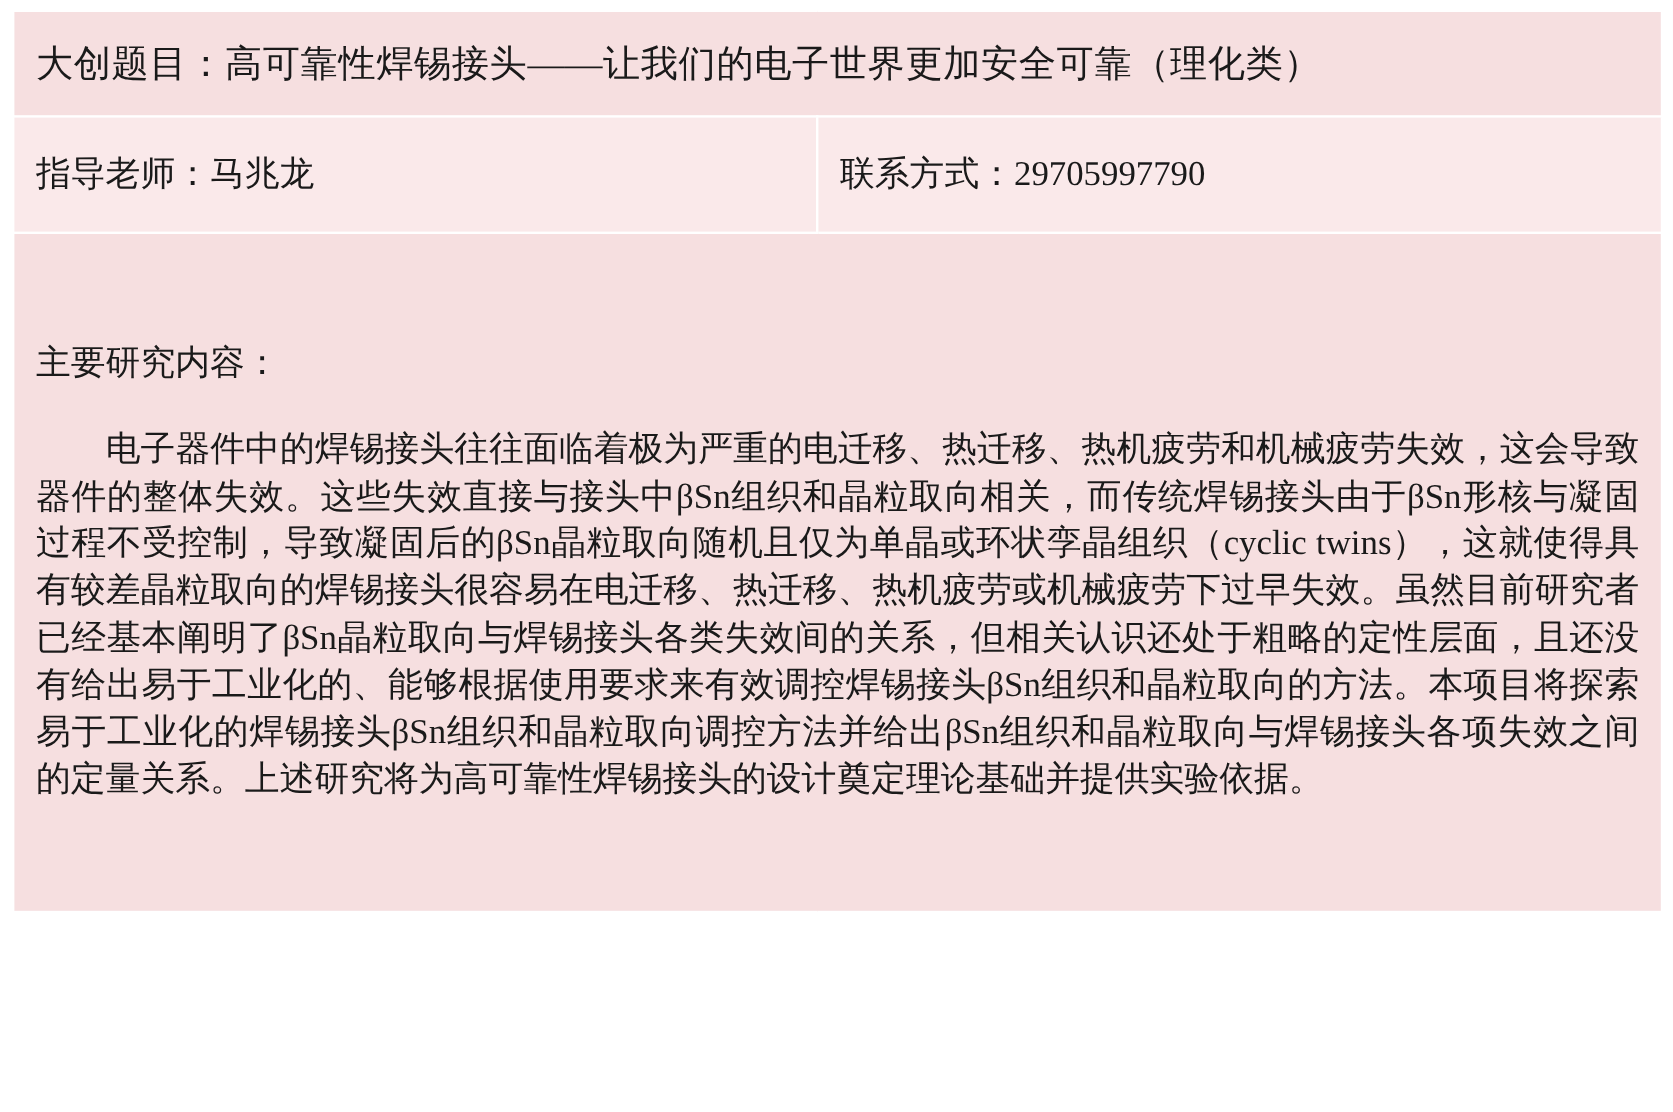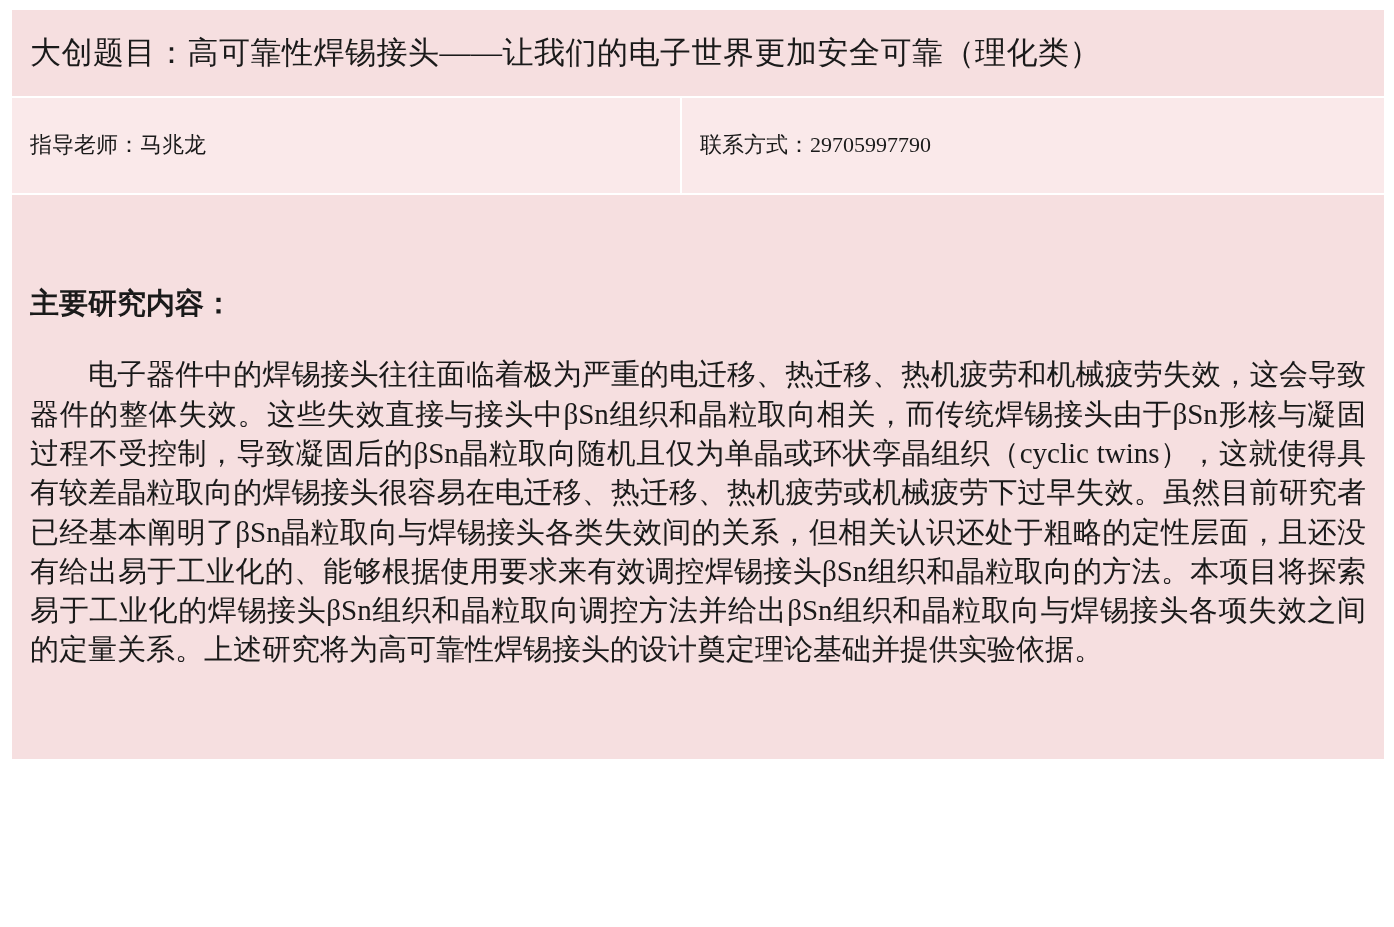--- a/index.html
+++ b/index.html
@@ -41,32 +41,32 @@
     font-size: 31px;
     letter-spacing: 0.5px;
     line-height: 1.25;
     white-space: nowrap;
   }
   .row-teacher td, .row-assistant td {
     background: #fae9ea;
     height: 95px;
   }
   .label-text {
-    font-size: 22px;
+    font-size: 29px;
     line-height: 1.3;
     white-space: nowrap;
   }
   .row-content td {
     background: #f6dfe0;
     height: 564px;
     vertical-align: top;
   }
   .content-head {
     font-size: 29px;
-    font-weight: bold;
+    font-weight: normal;
     line-height: 1.35;
     margin-bottom: 2px;
   }
   .content-body {
     font-size: 29px;
     line-height: 1.355;
     text-align: justify;
     text-justify: inter-ideograph;
     white-space: pre-wrap;
     margin-top: 32px;

